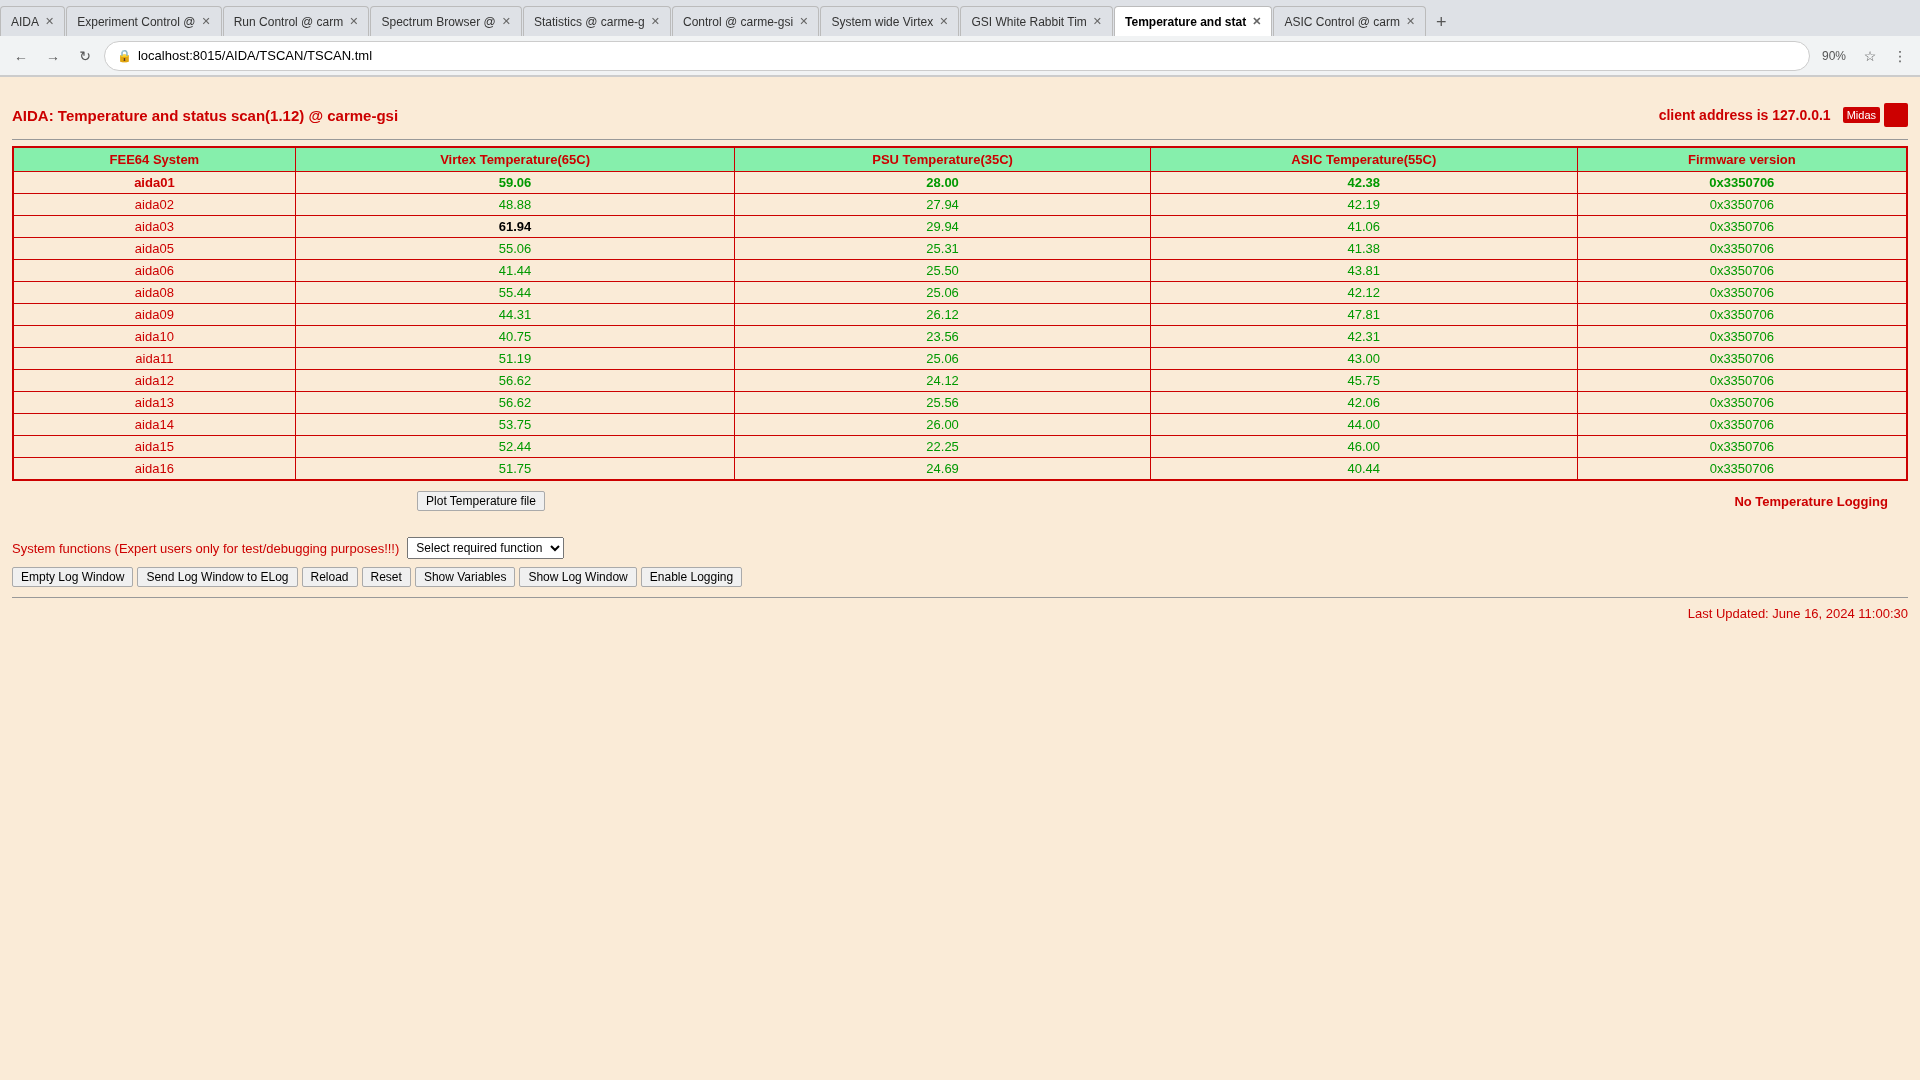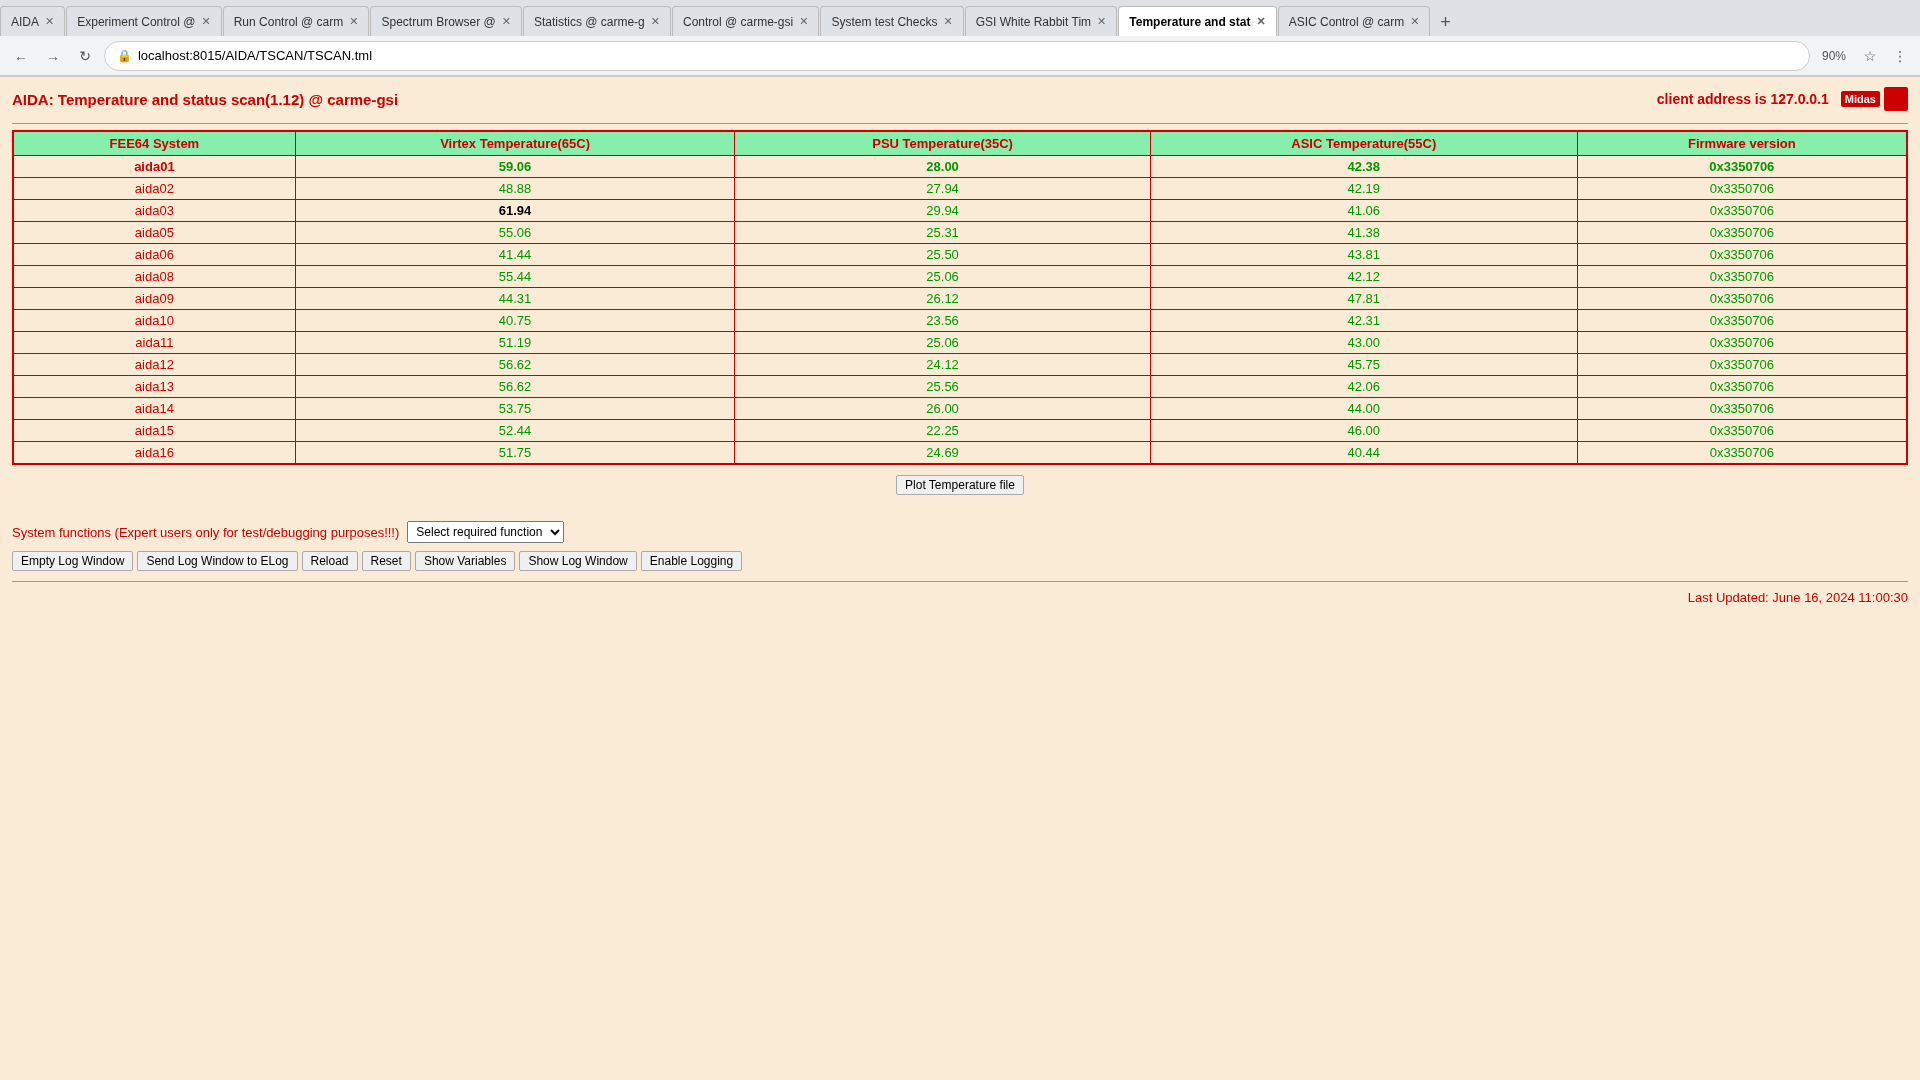--- a/index.html
+++ b/index.html
@@ -122,21 +122,21 @@
       align-items: center;
       justify-content: center;
       font-size: 14px;
       color: #555;
       cursor: pointer;
     }
 
     
     .page-content {
       background: #faebd7;
-      padding: 4px 12px;
+      padding: 20px 12px;
       min-height: 600px;
     }
 
     .page-header {
       display: flex;
       justify-content: space-between;
       align-items: center;
       padding: 6px 0;
     }
 
@@ -155,21 +155,21 @@
     .logo-area {
       display: flex;
       align-items: center;
       gap: 4px;
     }
 
     .logo-box {
       background: #cc0000;
       color: #fff;
       font-size: 11px;
-      font-weight: bold;
+      font-weight: normal;
       padding: 2px 4px;
       border-radius: 2px;
     }
 
     hr.divider {
       border: none;
       border-top: 1px solid #999;
       margin: 6px 0;
     }
 
@@ -291,21 +291,21 @@
     </div>
     <div class="tab">
       <span>Statistics @ carme-g</span>
       <span class="tab-close">✕</span>
     </div>
     <div class="tab">
       <span>Control @ carme-gsi</span>
       <span class="tab-close">✕</span>
     </div>
     <div class="tab">
-      <span>System test Checks</span>
+      <span>System wide Virtex</span>
       <span class="tab-close">✕</span>
     </div>
     <div class="tab">
       <span>GSI White Rabbit Tim</span>
       <span class="tab-close">✕</span>
     </div>
     <div class="tab active">
       <span>Temperature and stat</span>
       <span class="tab-close">✕</span>
     </div>
@@ -454,20 +454,21 @@
           <td style="color: rgb(0, 153, 0);">40.44</td>
           <td style="color: rgb(0, 153, 0);">0x3350706</td>
         </tr>
       </tbody>
   </table>
 
   <div class="plot-and-log-row">
     <div style="flex:1; display:flex; justify-content:center;">
       <button class="action-btn">Plot Temperature file</button>
     </div>
+    <div class="no-logging">No Temperature Logging</div>
   </div>
 
   <div class="system-functions">
     <span class="sys-label">System functions (Expert users only for test/debugging purposes!!!)</span>
     <select class="func-select">
       <option>Select required function</option>
     </select>
   </div>
 
   <div class="buttons-row">

